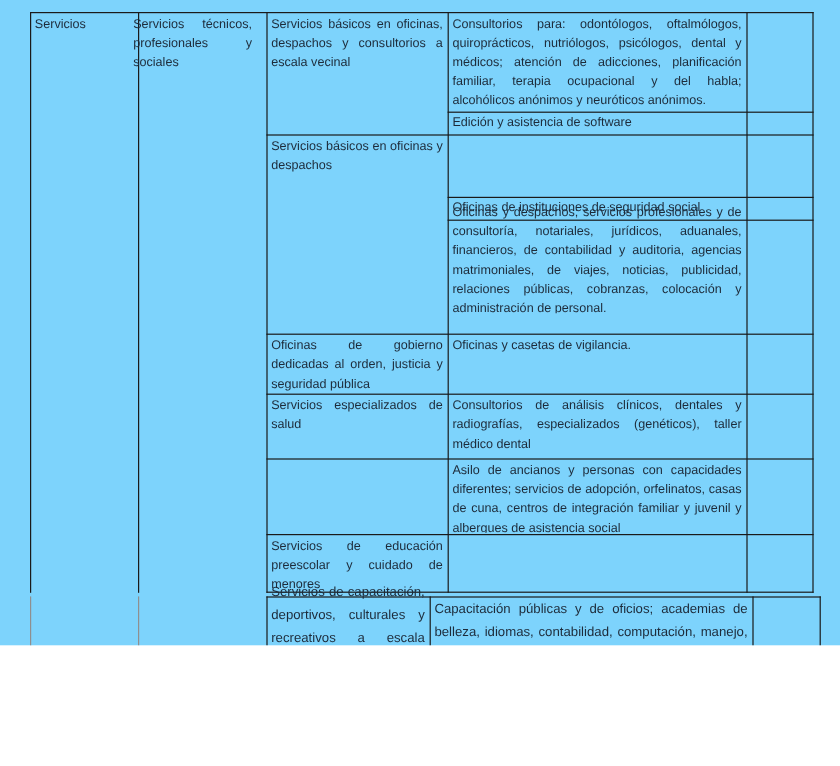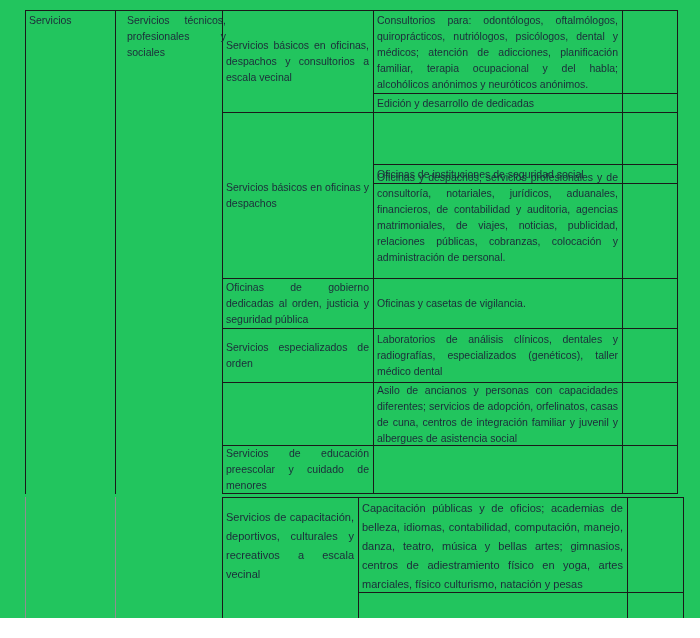--- a/index.html
+++ b/index.html
@@ -1,30 +1,30 @@
 <!DOCTYPE html>
 <html><head>
 <meta charset="utf-8">
 <style>
   html,body{margin:0;padding:0;background:#ffffff;}
   .page{
     position:relative;
-    width:700px;height:618px;
-    background:#22c55e;
+    width:700px;height:538px;
+    background:#7dd3fc;
     font-family:"Liberation Sans","DejaVu Sans",sans-serif;
     color:#1d2b3a;
     overflow:hidden;
   }
   .hl{position:absolute;height:1px;background:#1a1a1a;}
   .vl{position:absolute;width:1px;background:#1a1a1a;}
   .vl-light{position:absolute;width:1px;background:#8f8f8f;}
   .thick{height:3px;background:#141414;}
   .cell{
     position:absolute;
-    display:flex;align-items:center;
+    display:flex;
     box-sizing:border-box;
     padding:1px 3px;
     overflow:hidden;
     font-size:10.5px;line-height:16px;
   }
   .cell .txt{width:100%;text-align:justify;}
   .top{align-items:flex-start;}
   .left .txt{text-align:left;}
   .frag2{font-size:11px;line-height:19px;}
 </style>
@@ -60,68 +60,68 @@
 
   <div class="vl" style="left:222px;top:497px;height:127px"></div>
   <div class="vl" style="left:358px;top:497px;height:127px"></div>
   <div class="vl" style="left:627px;top:497px;height:127px"></div>
   <div class="vl" style="left:683px;top:497px;height:127px"></div>
 
   <div class="cell top left" style="left:26px;top:11px;width:88px;height:40px">
     <div class="txt">Servicios</div>
   </div>
 
-  <div class="cell top" style="left:124px;top:11px;width:105px;height:54px">
+  <div class="cell top" style="left:108px;top:11px;width:105px;height:54px">
     <div class="txt">Servicios técnicos, profesionales y sociales</div>
   </div>
 
   <div class="cell" style="left:223px;top:11px;width:149px;height:100px">
     <div class="txt">Servicios básicos en oficinas, despachos y consultorios a escala vecinal</div>
   </div>
 
   <div class="cell" style="left:223px;top:113px;width:149px;height:164px">
     <div class="txt">Servicios básicos en oficinas y despachos</div>
   </div>
 
   <div class="cell" style="left:223px;top:279px;width:149px;height:48px">
     <div class="txt">Oficinas de gobierno dedicadas al orden, justicia y seguridad pública</div>
   </div>
 
   <div class="cell" style="left:223px;top:329px;width:149px;height:52px">
-    <div class="txt">Servicios especializados de orden</div>
+    <div class="txt">Servicios especializados de salud</div>
   </div>
 
 
   <div class="cell top" style="left:374px;top:11px;width:247px;height:81px">
     <div class="txt">Consultorios para: odontólogos, oftalmólogos, quiroprácticos, nutriólogos, psicólogos, dental y médicos; atención de adicciones, planificación familiar, terapia ocupacional y del habla; alcohólicos anónimos y neuróticos anónimos.</div>
   </div>
 
   <div class="cell" style="left:223px;top:446px;width:149px;height:46px">
     <div class="txt">Servicios de educación preescolar y cuidado de menores</div>
   </div>
 
   <div class="cell left" style="left:374px;top:93px;width:247px;height:19px">
-    <div class="txt">Edición y desarrollo de dedicadas</div>
+    <div class="txt">Edición y asistencia de software</div>
   </div>
 
 
   <div class="cell left" style="left:374px;top:164px;width:247px;height:19px">
     <div class="txt">Oficinas de instituciones de seguridad social</div>
   </div>
 
   <div class="cell top" style="left:374px;top:168px;width:247px;height:93px">
     <div class="txt">Oficinas y despachos; servicios profesionales y de consultoría, notariales, jurídicos, aduanales, financieros, de contabilidad y auditoria, agencias matrimoniales, de viajes, noticias, publicidad, relaciones públicas, cobranzas, colocación y administración de personal.</div>
   </div>
 
   <div class="cell left" style="left:374px;top:279px;width:247px;height:48px">
     <div class="txt">Oficinas y casetas de vigilancia.</div>
   </div>
 
   <div class="cell" style="left:374px;top:329px;width:247px;height:52px">
-    <div class="txt">Laboratorios de análisis clínicos, dentales y radiografías, especializados (genéticos), taller médico dental</div>
+    <div class="txt">Consultorios de análisis clínicos, dentales y radiografías, especializados (genéticos), taller médico dental</div>
   </div>
 
   <div class="cell" style="left:374px;top:383px;width:247px;height:61px">
     <div class="txt">Asilo de ancianos y personas con capacidades diferentes; servicios de adopción, orfelinatos, casas de cuna, centros de integración familiar y juvenil y albergues de asistencia social</div>
   </div>
 
 
   <div class="cell frag2" style="left:223px;top:484px;width:134px;height:124px">
     <div class="txt">Servicios de capacitación, deportivos, culturales y recreativos a escala vecinal</div>
   </div>

